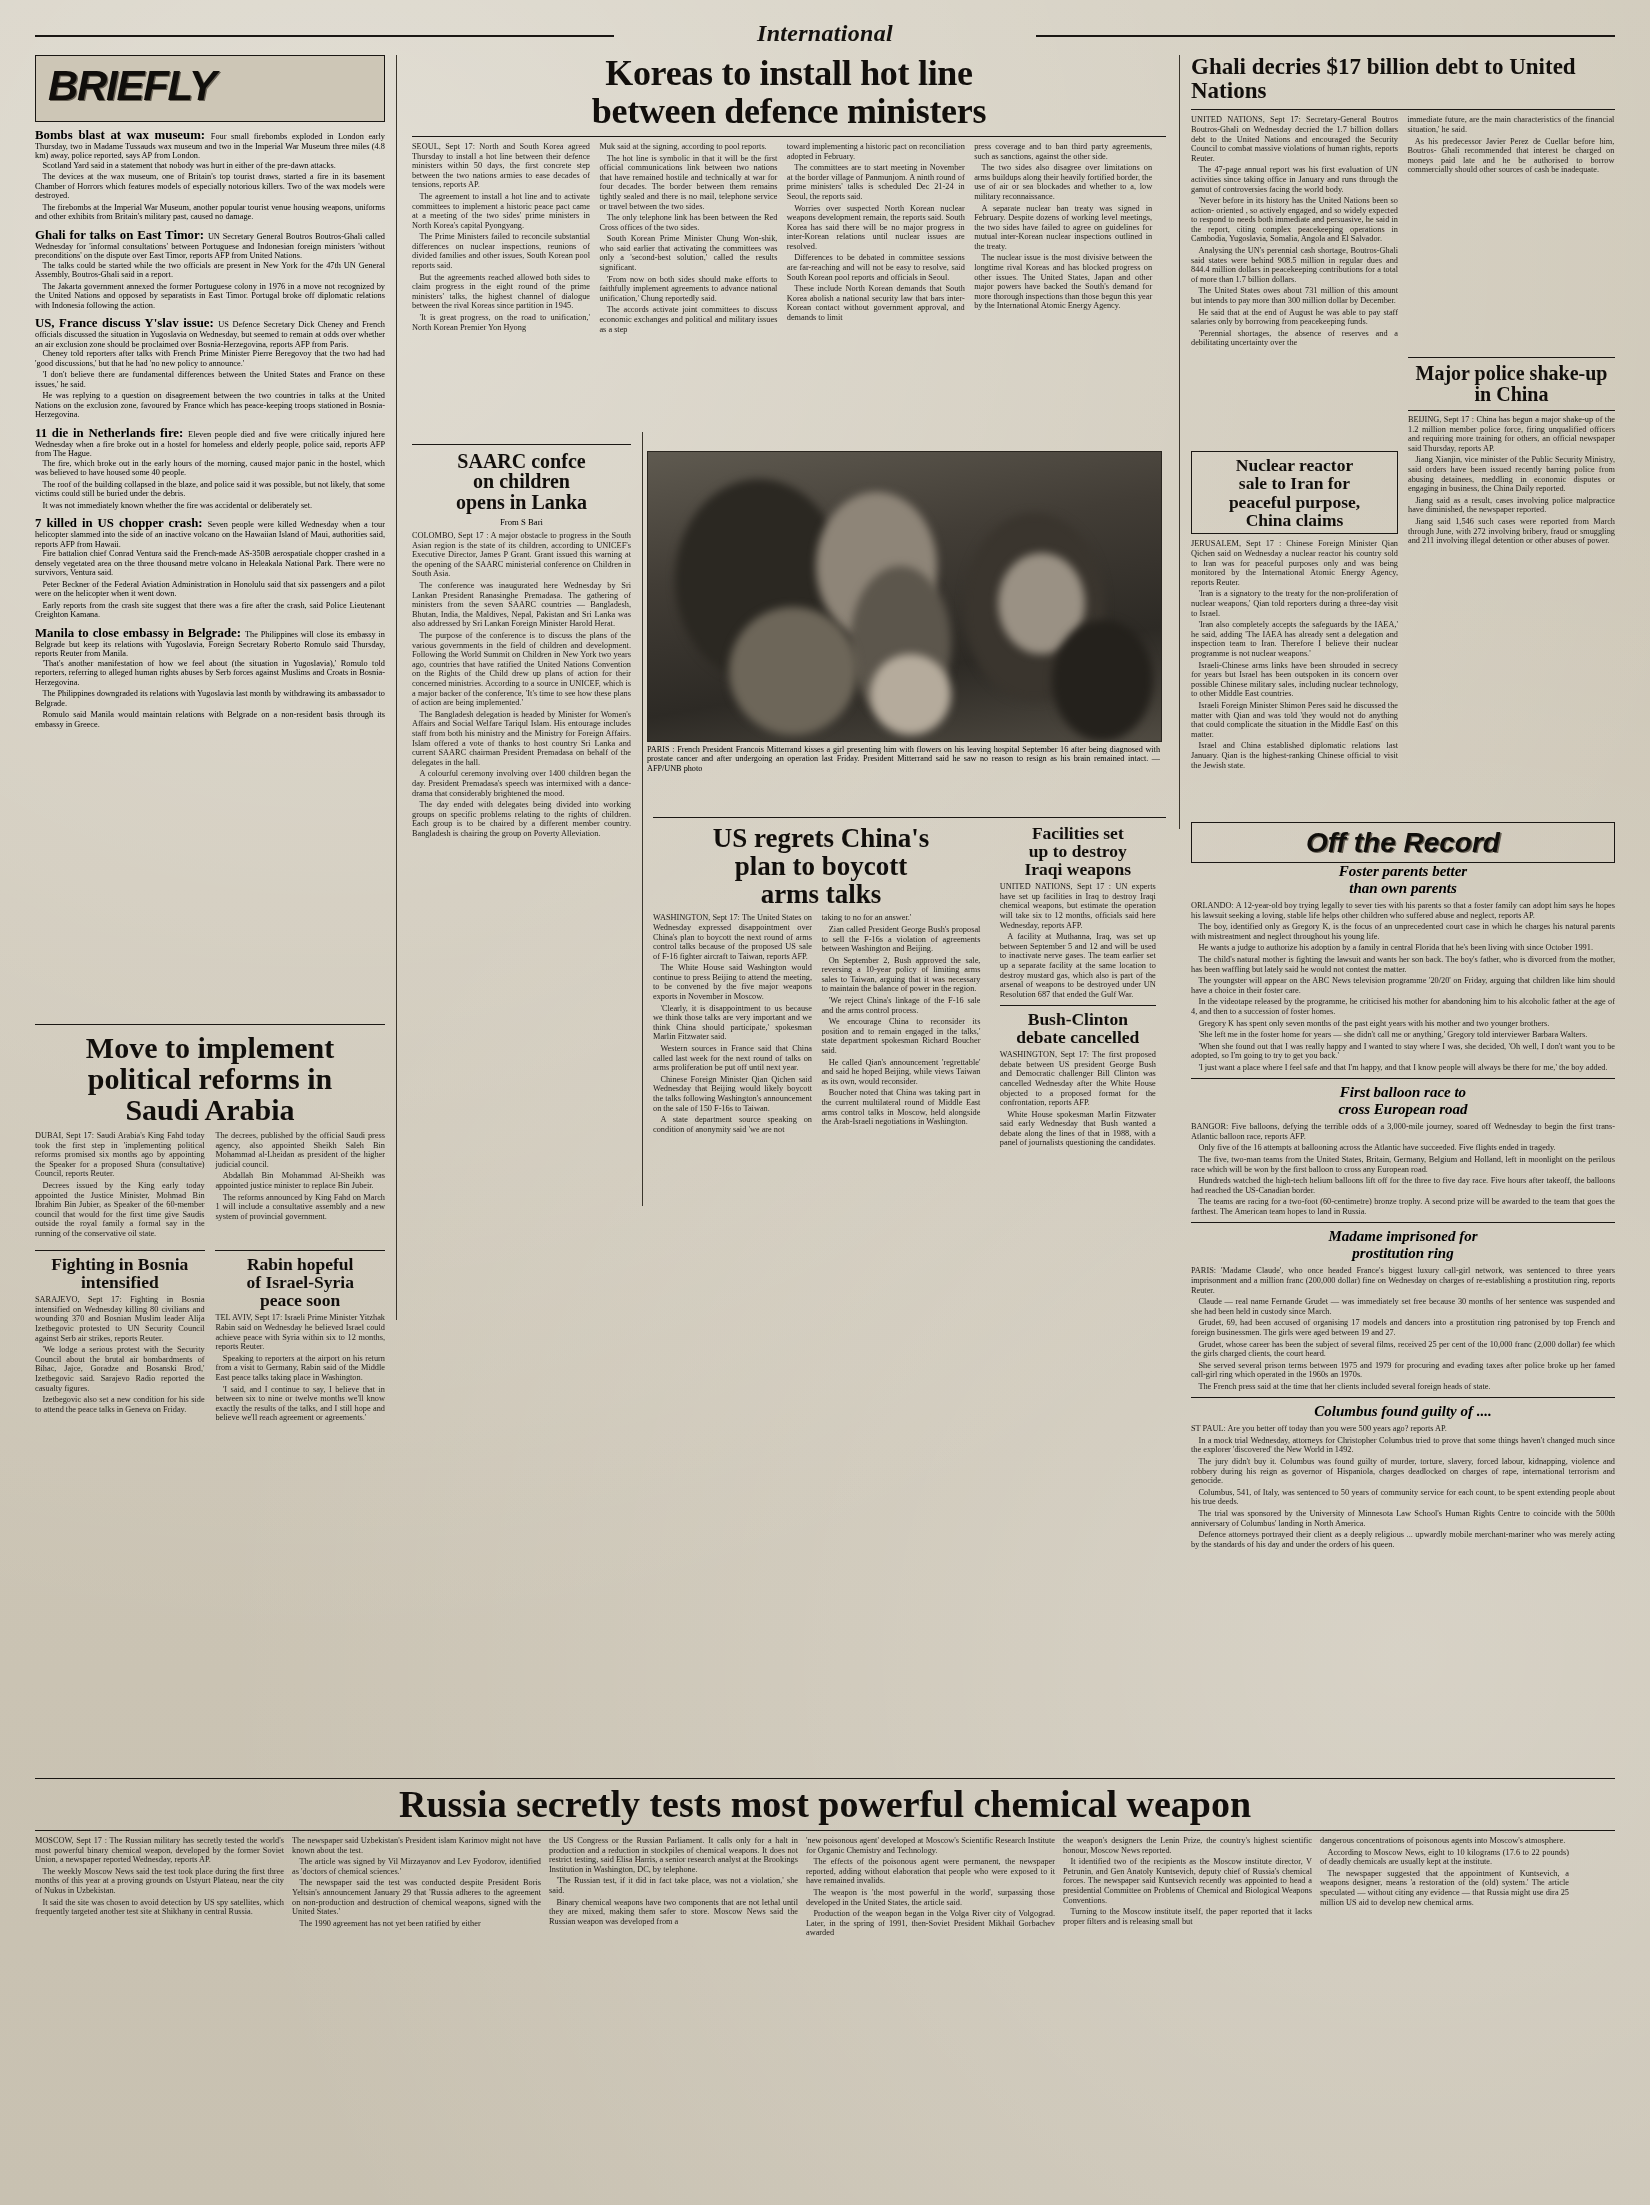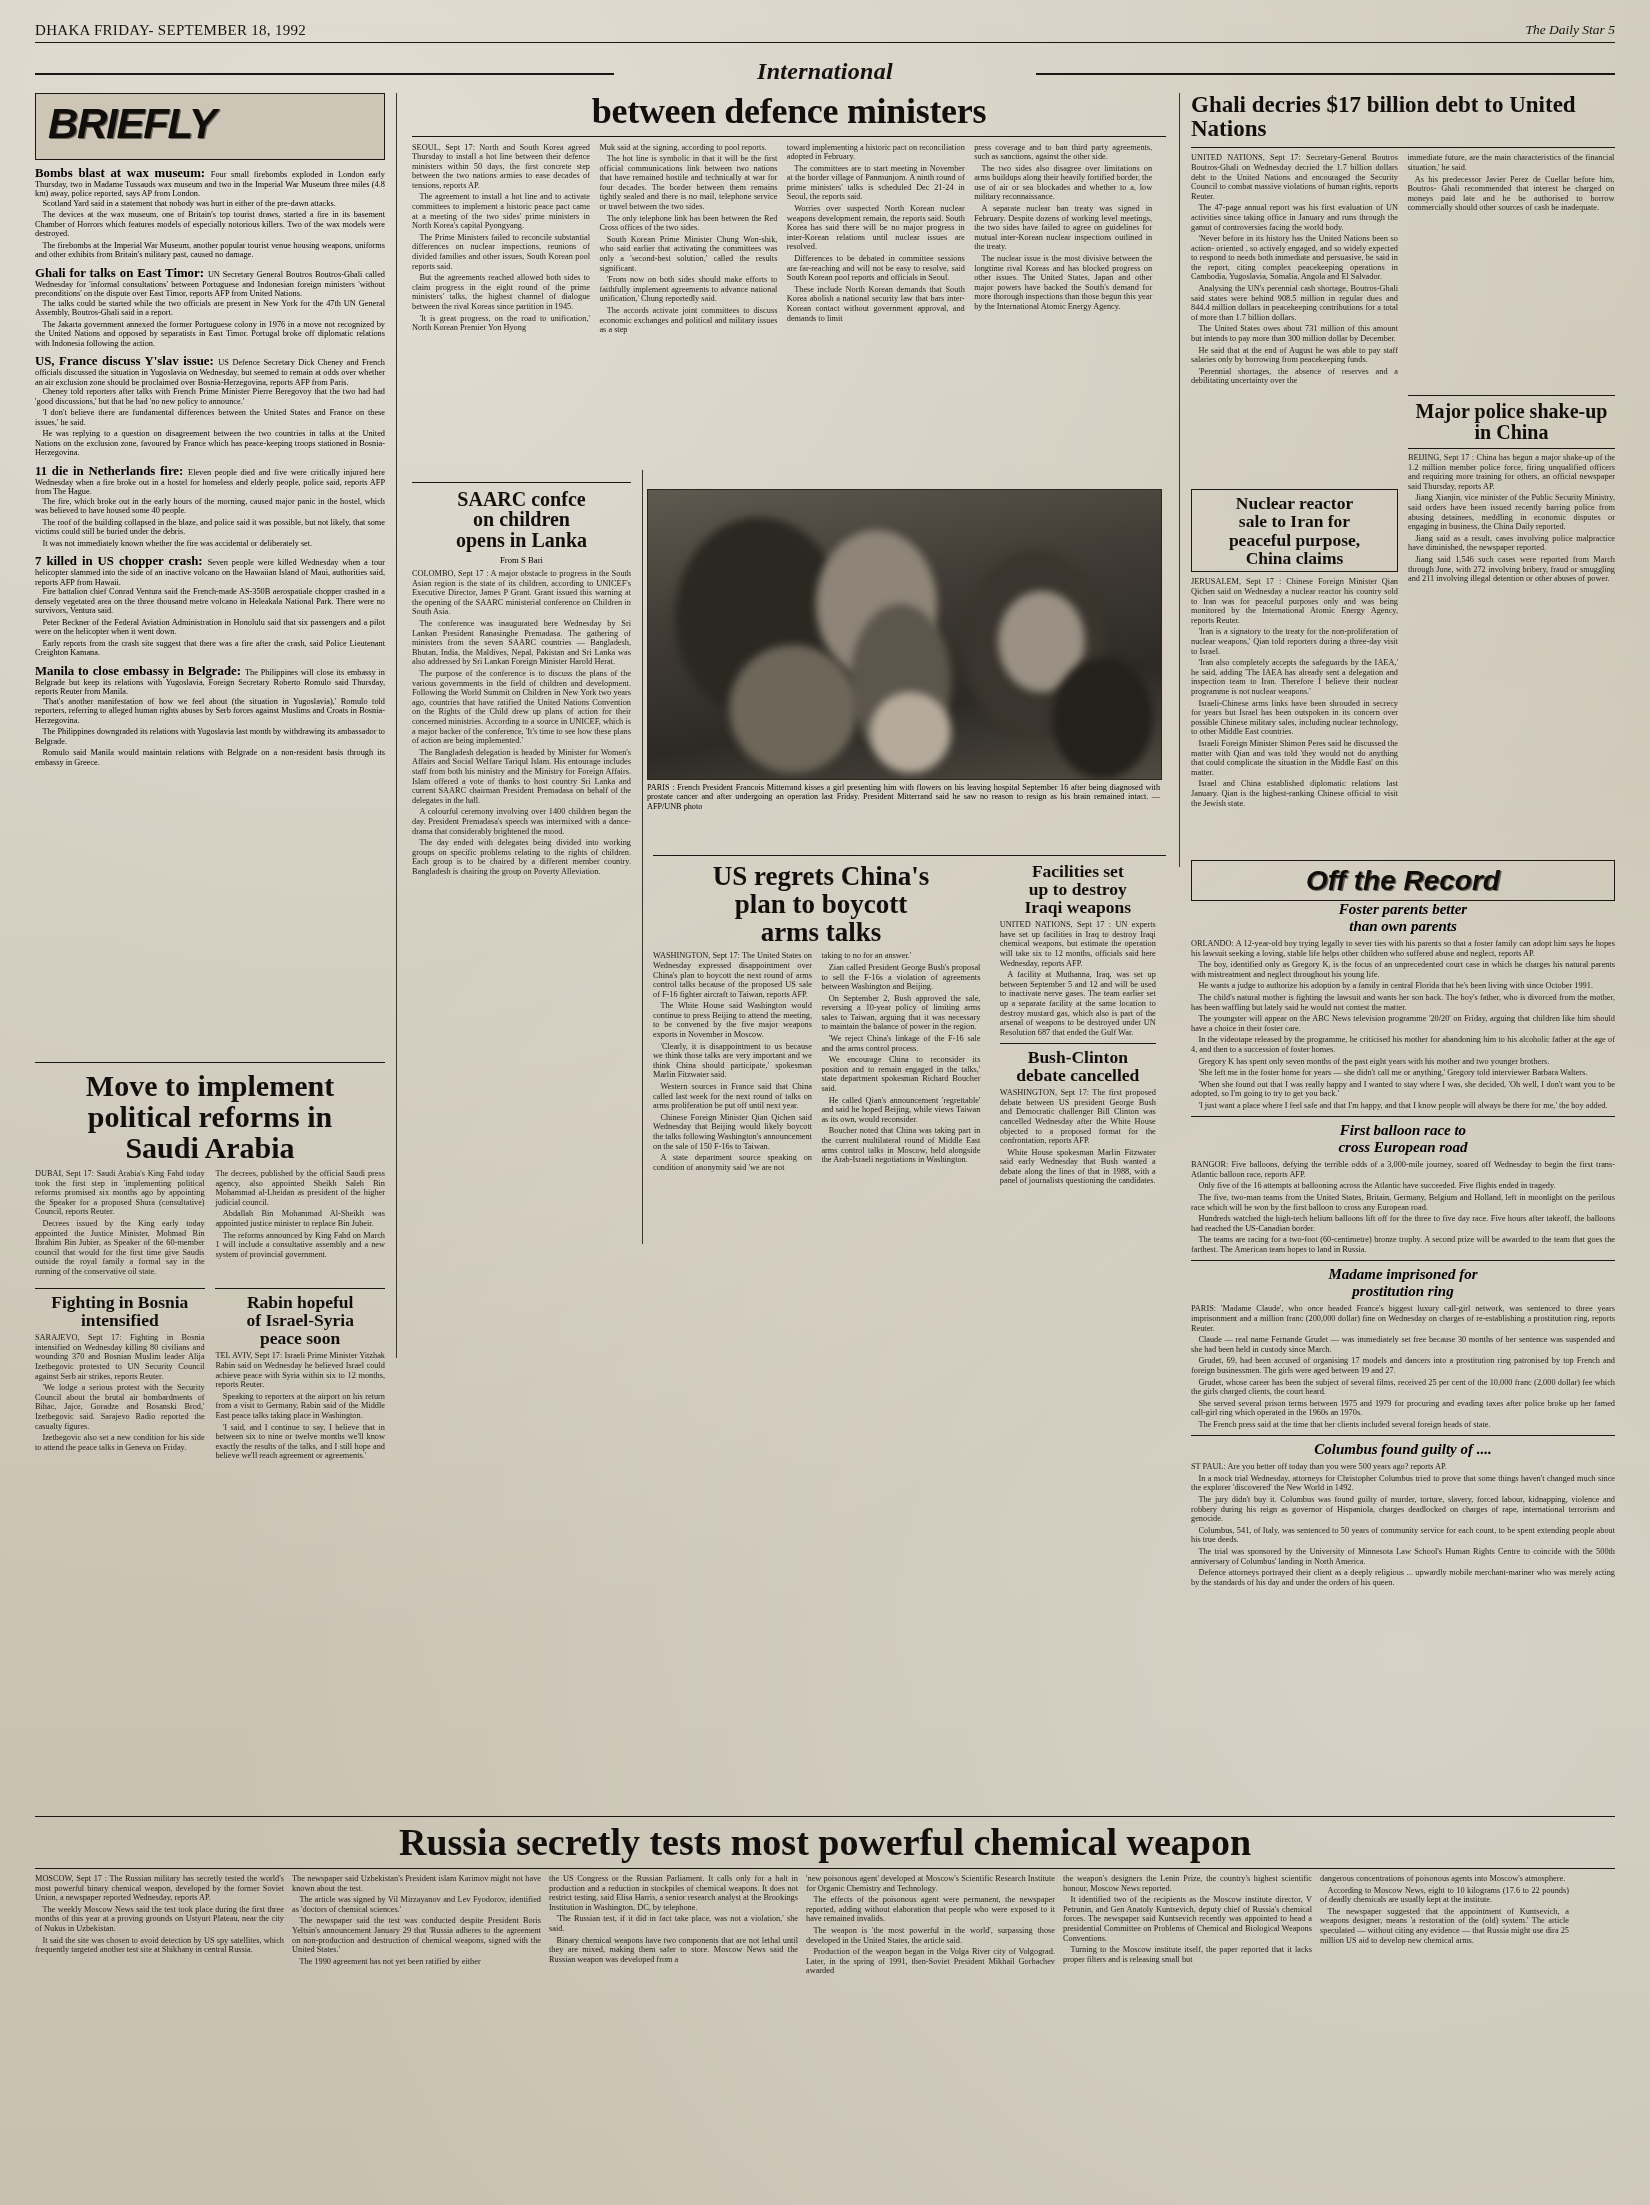--- a/index.html
+++ b/index.html
@@ -81,25 +81,20 @@
   .boxed{border:1px solid #1a1714;}
   .center{text-align:center;}
 </style>
 </head>
 <body>
 
 <div id="page">
   <div class="paper"></div>
   <div class="inner">
 
-    <div class="masthead">
-      <div class="mast-left">DHAKA FRIDAY- SEPTEMBER 18, 1992</div>
-      <div class="mast-right">The Daily Star 5</div>
-      <div class="mast-rule"></div>
-    </div>
 
     <div class="intl-band">
       <div class="line l1"></div>
       <div class="line l2"></div>
       <div class="intl-title">International</div>
     </div>
 
     <div class="cols" style="position:relative;height:2086px;">
 
       <div class="vline" style="left:361px;height:1265px;"></div>
@@ -169,20 +164,21 @@
             <div class="col" id="rabinBody">
                 <p class="first">TEL AVIV, Sept 17: Israeli Prime Minister Yitzhak Rabin said on Wednesday he believed Israel could achieve peace with Syria within six to 12 months, reports Reuter.</p>
                 <p>Speaking to reporters at the airport on his return from a visit to Germany, Rabin said of the Middle East peace talks taking place in Washington.</p>
                 <p>'I said, and I continue to say, I believe that in between six to nine or twelve months we'll know exactly the results of the talks, and I still hope and believe we'll reach agreement or agreements.'</p>
               </div>
           </div>
         </div>
       </div>
 
       <div style="position:absolute;left:377px;top:0;width:754px;">
+        <div class="hl k1">Koreas to install hot line</div>
         <div class="hl k1" style="margin-bottom:5.4px;">between defence ministers</div>
         <div class="rule-t" style="margin-bottom:5.4px;"></div>
         <div style="display:flex;gap:9.4px;" id="koreaCols">
             <div class="col" style="width: 178px;">
               <p class="first">SEOUL, Sept 17: North and South Korea agreed Thursday to install a hot line between their defence ministers within 50 days, the first concrete step between the two nations armies to ease decades of tensions, reports AP.</p>
               <p>The agreement to install a hot line and to activate committees to implement a historic peace pact came at a meeting of the two sides' prime ministers in North Korea's capital Pyongyang.</p>
               <p>The Prime Ministers failed to reconcile substantial differences on nuclear inspections, reunions of divided families and other issues, South Korean pool reports said.</p>
               <p>But the agreements reached allowed both sides to claim progress in the eight round of the prime ministers' talks, the highest channel of dialogue between the rival Koreas since partition in 1945.</p>
               <p>'It is great progress, on the road to unification,' North Korean Premier Yon Hyong</p>
             </div>

